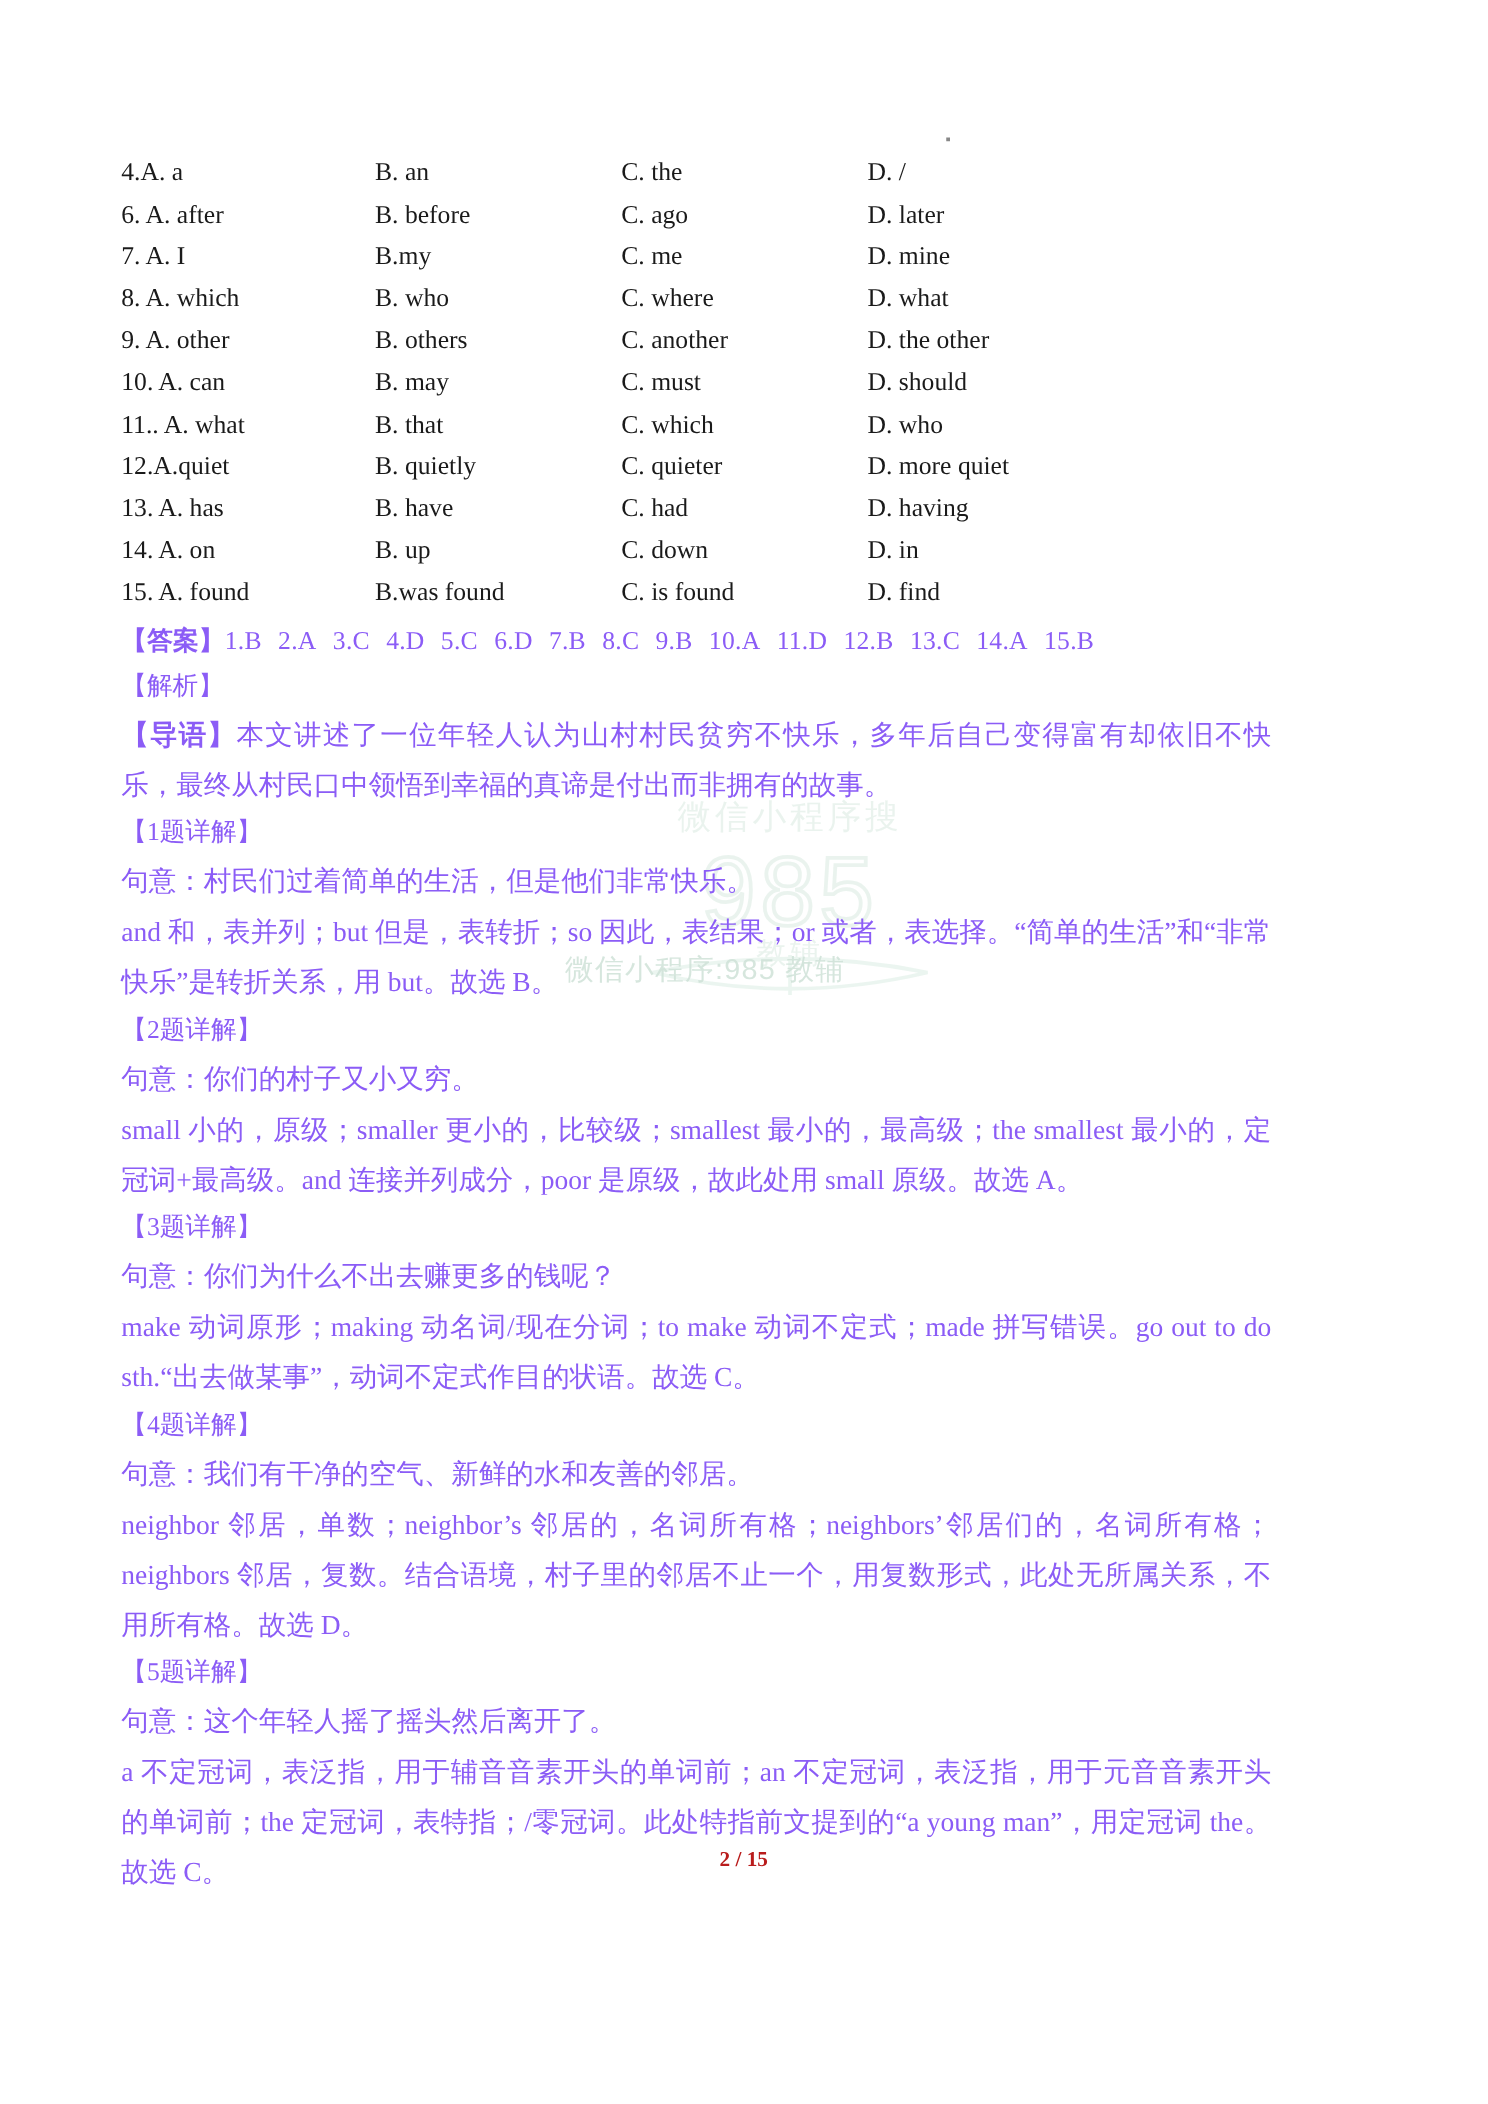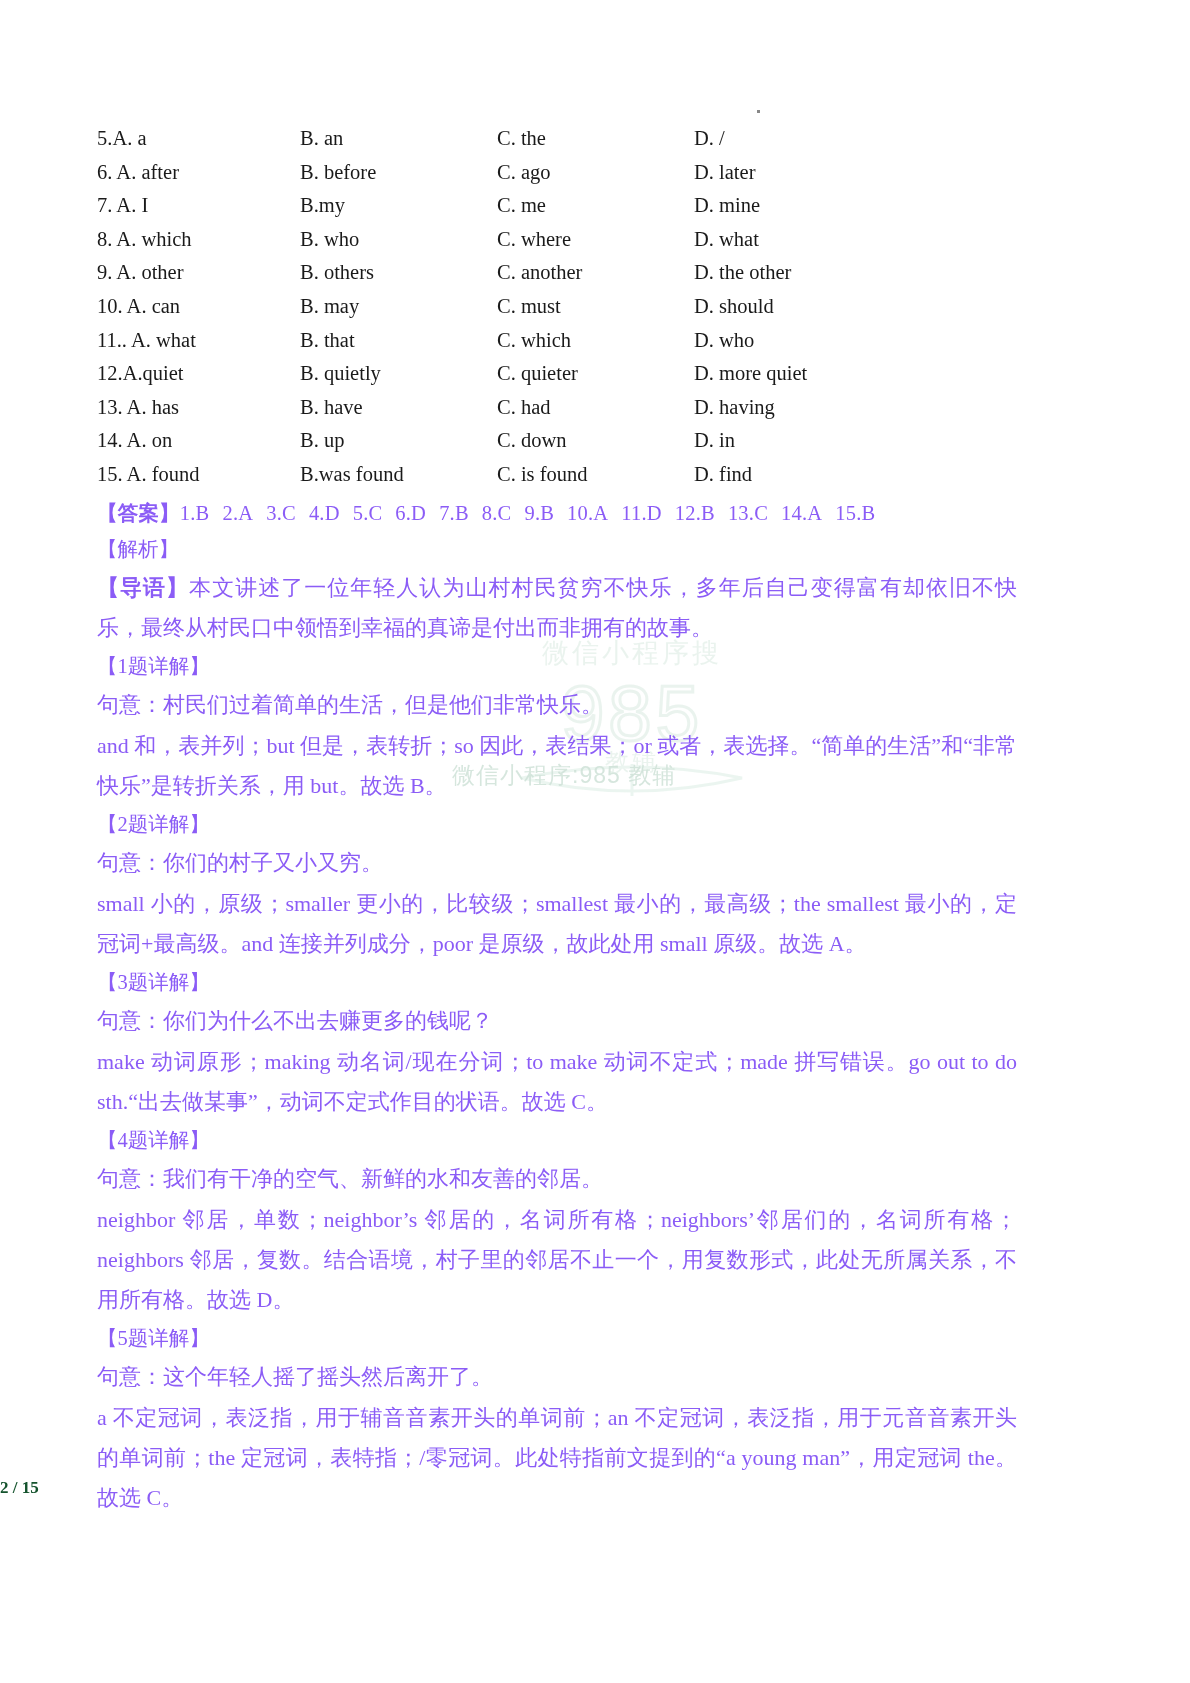--- a/index.html
+++ b/index.html
@@ -109,23 +109,24 @@
     opacity: 0.85;
   }
   .content, .footer { position: relative; z-index: 2; }
 
   
   .footer {
     position: absolute;
     left: 0;
     top: 1478px;
     width: 1190px;
+    text-align: center;
     font-size: 17px;
     font-weight: bold;
-    color: #14532d;
+    color: #b91c1c;
     font-family: "Liberation Serif", serif;
   }
 
   .tick {
     position: absolute;
     left: 757px;
     top: 110px;
     width: 3px;
     height: 3px;
     background: #888;
@@ -146,21 +147,21 @@
     <path d="M40 150 Q150 128 260 150 Q150 176 40 150 Z" fill="none" stroke="#d9ece2" stroke-width="3"></path>
     <path d="M150 136 L150 168" fill="none" stroke="#d9ece2" stroke-width="3"></path>
   </svg>
 
   <div class="wm-text">微信小程序:985 教辅</div>
 
   <div class="content">
 
     <div>
       <div class="opt-row">
-        <span class="opt-col opt-a">5.A. a</span>
+        <span class="opt-col opt-a">4.A. a</span>
         <span class="opt-col opt-b">B. an</span>
         <span class="opt-col opt-c">C. the</span>
         <span class="opt-col opt-d">D. /</span>
       </div>
       <div class="opt-row">
         <span class="opt-col opt-a">6. A. after</span>
         <span class="opt-col opt-b">B. before</span>
         <span class="opt-col opt-c">C. ago</span>
         <span class="opt-col opt-d">D. later</span>
       </div>

